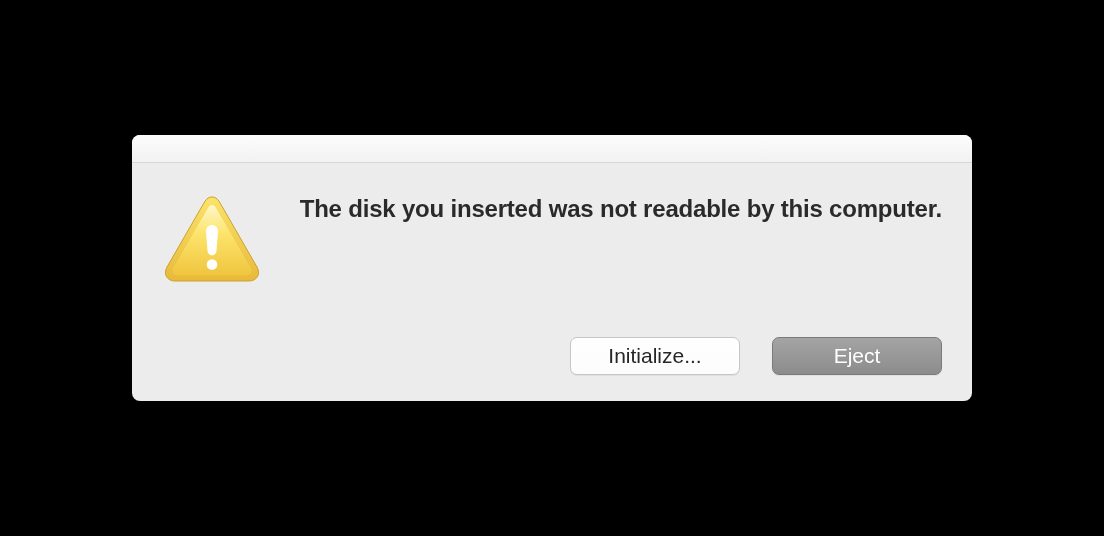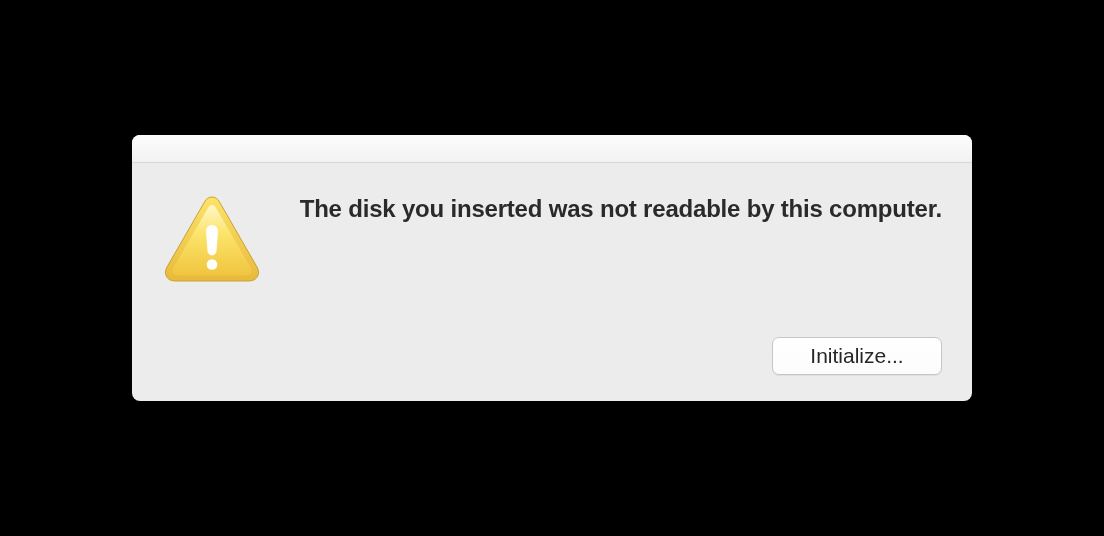--- a/index.html
+++ b/index.html
@@ -113,14 +113,15 @@
         <path fill="#ffffff" d="M50 32 C53.5 32 56.2 34.8 56 38.3 L54.5 58 C54.3 60.5 52.5 62.3 50 62.3 C47.5 62.3 45.7 60.5 45.5 58 L44 38.3 C43.8 34.8 46.5 32 50 32 Z"></path>
         <circle fill="#ffffff" cx="50" cy="71.5" r="5.3"></circle>
       </svg>
     </div>
     <div class="text-area">
       <div class="message">The disk you inserted was not readable by this computer.</div>
     </div>
   </div>
   <div class="buttons">
     <button class="btn">Initialize...</button>
+    <button class="btn default">Eject</button>
   </div>
 </div>
 
 </body></html>

